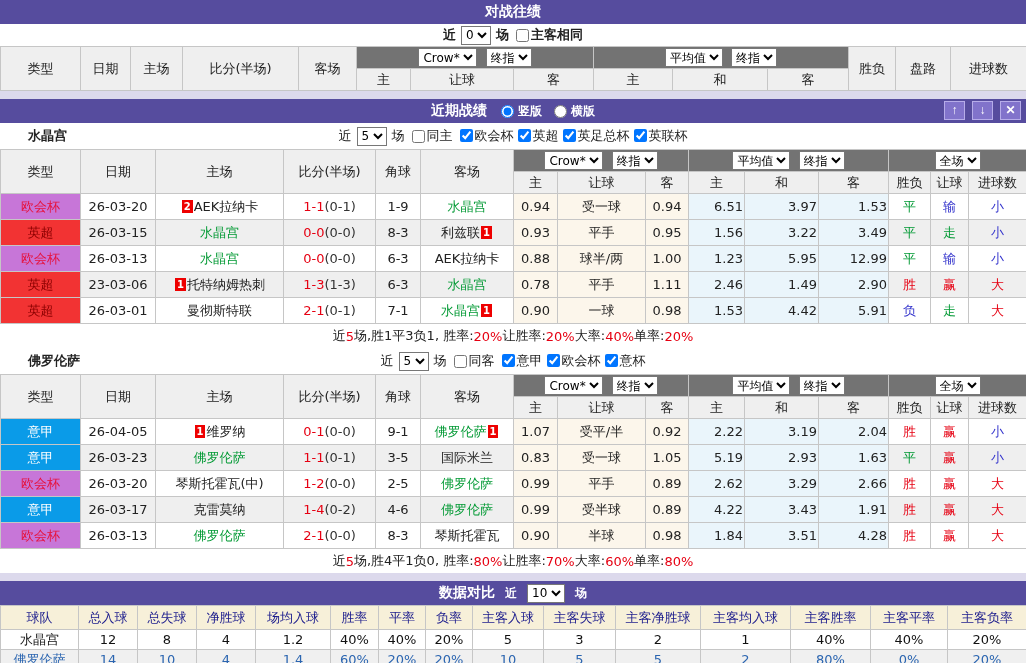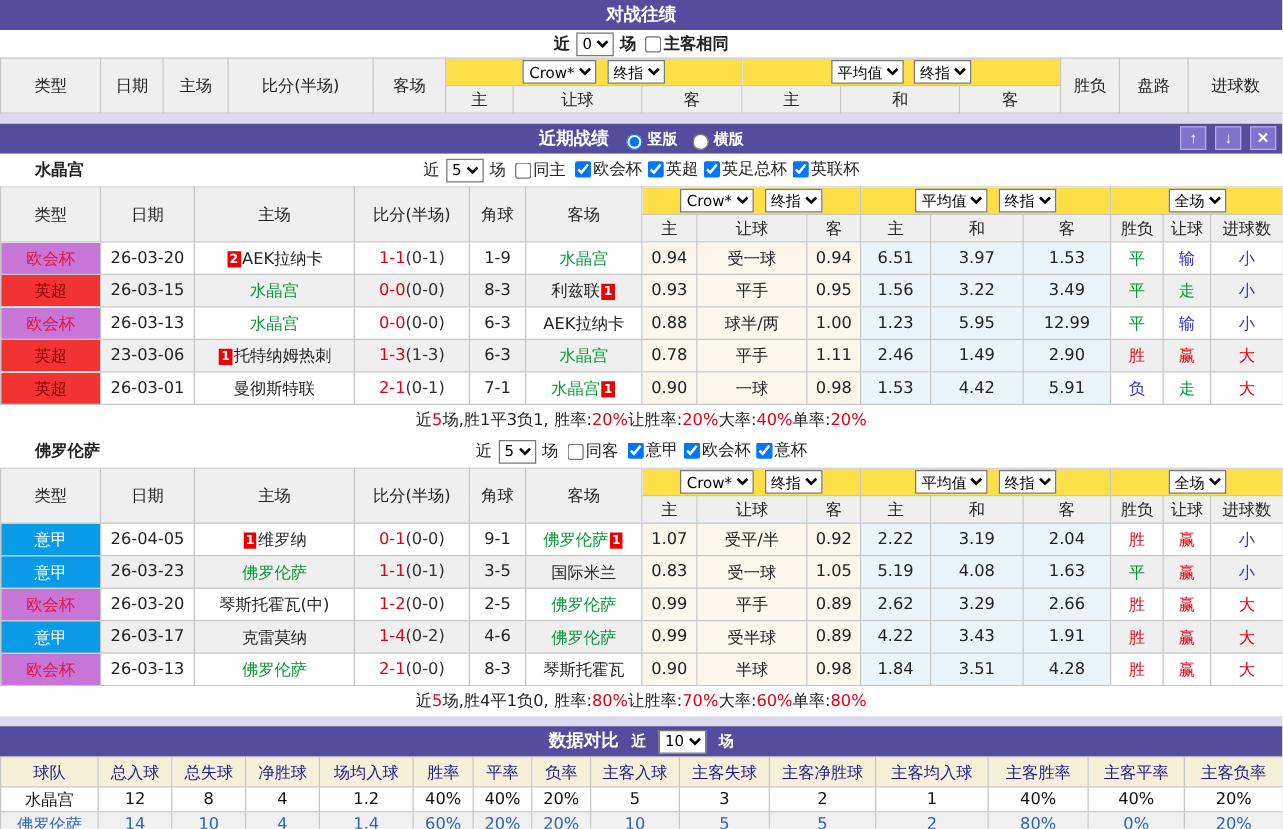--- a/index.html
+++ b/index.html
@@ -8,21 +8,21 @@
     background: #fff;
     font-family: "DejaVu Sans", "Liberation Sans", sans-serif;
     font-size: 13px; color: #222;
   }
   .bar {
     background: #564C9E; color: #fff; height: 24px;
     display: flex; align-items: center; justify-content: center;
     position: relative; font-weight: bold; font-size: 14px;
   }
   .bar .bar-extra { font-weight: normal; font-size: 12px; margin-left: 10px; display: inline-flex; align-items: center; gap: 8px; }
-  .bar label { display: inline-flex; align-items: flex-end; gap: 2px; cursor: pointer; font-weight: bold; font-size: 12px;}
+  .bar label { display: inline-flex; align-items: center; gap: 2px; cursor: pointer; font-weight: bold; font-size: 12px;}
   .bar-buttons { position: absolute; right: 5px; top: 2px; display: flex; gap: 7px; }
   .bar-buttons button {
     width: 21px; height: 19px; padding: 0; line-height: 17px;
     background: #8173CB; border: 1px solid #B6ACE9; color: #fff;
     font-size: 12px; font-weight: bold; cursor: pointer;
   }
   .gap { height: 8px; background: #DCD9EC; }
   .filter-row {
     height: 22px; display: flex; align-items: center; justify-content: center;
     gap: 3px; font-weight: bold; background: #fff; font-size: 13px;
@@ -32,25 +32,25 @@
     display: flex; align-items: center; justify-content: center; gap: 3px; font-size: 13px;
   }
   .team-filter .team-name { position: absolute; left: 28px; font-weight: bold; }
   select { font-size: 12px; height: 19px; margin: 0 2px; background: #fff; border: 1px solid #777; vertical-align: middle; font-family: "DejaVu Sans", sans-serif; }
   input[type=checkbox], input[type=radio] { margin: 0 2px 0 4px; vertical-align: -2px; width: 13px; height: 13px; }
   label.cb { display: inline-flex; align-items: center; cursor: pointer; }
 
   table { border-collapse: collapse; width: 1026px; table-layout: fixed; }
   td, th { border: 1px solid #C6C6C6; text-align: center; padding: 0 1px; height: 22px; overflow: hidden; white-space: nowrap; font-weight: normal; }
   thead td.hd { background: #EFEFEF; }
-  thead td.selrow { background: #fde047; }
+  thead td.selrow { background: #737373; }
   tbody td { height: 26px; }
   tbody tr.alt td { background: #EFEFEF; }
   td.odds { background: #FCF6EB !important; }
-  td.avg { background: #EAF5FB !important; }
+  td.avg { background: #EAF5FB !important; text-align: right; }
   td.score .ft { color: #E60012; }
   td.score .ht { color: #333; }
   .tgreen { color: #009933; }
   .badge {
     display: inline-block; background: #EE0000; color: #fff;
     font-size: 10px; line-height: 13px; padding: 0 2px; margin: 0 1px;
     font-weight: bold; vertical-align: 1px;
   }
   .summary { height: 24px; display: flex; align-items: center; justify-content: center; background: #fff; font-size: 13px; }
   .summary span.r { color: #E60012; }
@@ -413,21 +413,21 @@
         <td style="background: rgb(10, 155, 232); color: rgb(255, 255, 255);">意甲</td>
         <td>26-03-23</td>
         <td><span class="tgreen">佛罗伦萨</span></td>
         <td class="score"><span class="ft">1-1</span><span class="ht">(0-1)</span></td>
         <td>3-5</td>
         <td><span class="">国际米兰</span></td>
         <td class="odds">0.83</td>
         <td class="odds">受一球</td>
         <td class="odds">1.05</td>
         <td class="avg">5.19</td>
-        <td class="avg">4.08</td>
+        <td class="avg">2.93</td>
         <td class="avg">1.63</td>
         <td style="color: rgb(0, 153, 51);">平</td>
         <td style="color: rgb(230, 0, 18);">赢</td>
         <td style="color: rgb(51, 51, 204);">小</td>
       </tr>
       <tr class="">
         <td style="background: rgb(199, 118, 216); color: rgb(230, 18, 60);">欧会杯</td>
         <td>26-03-20</td>
         <td><span class="">琴斯托霍瓦(中)</span></td>
         <td class="score"><span class="ft">1-2</span><span class="ht">(0-0)</span></td>

